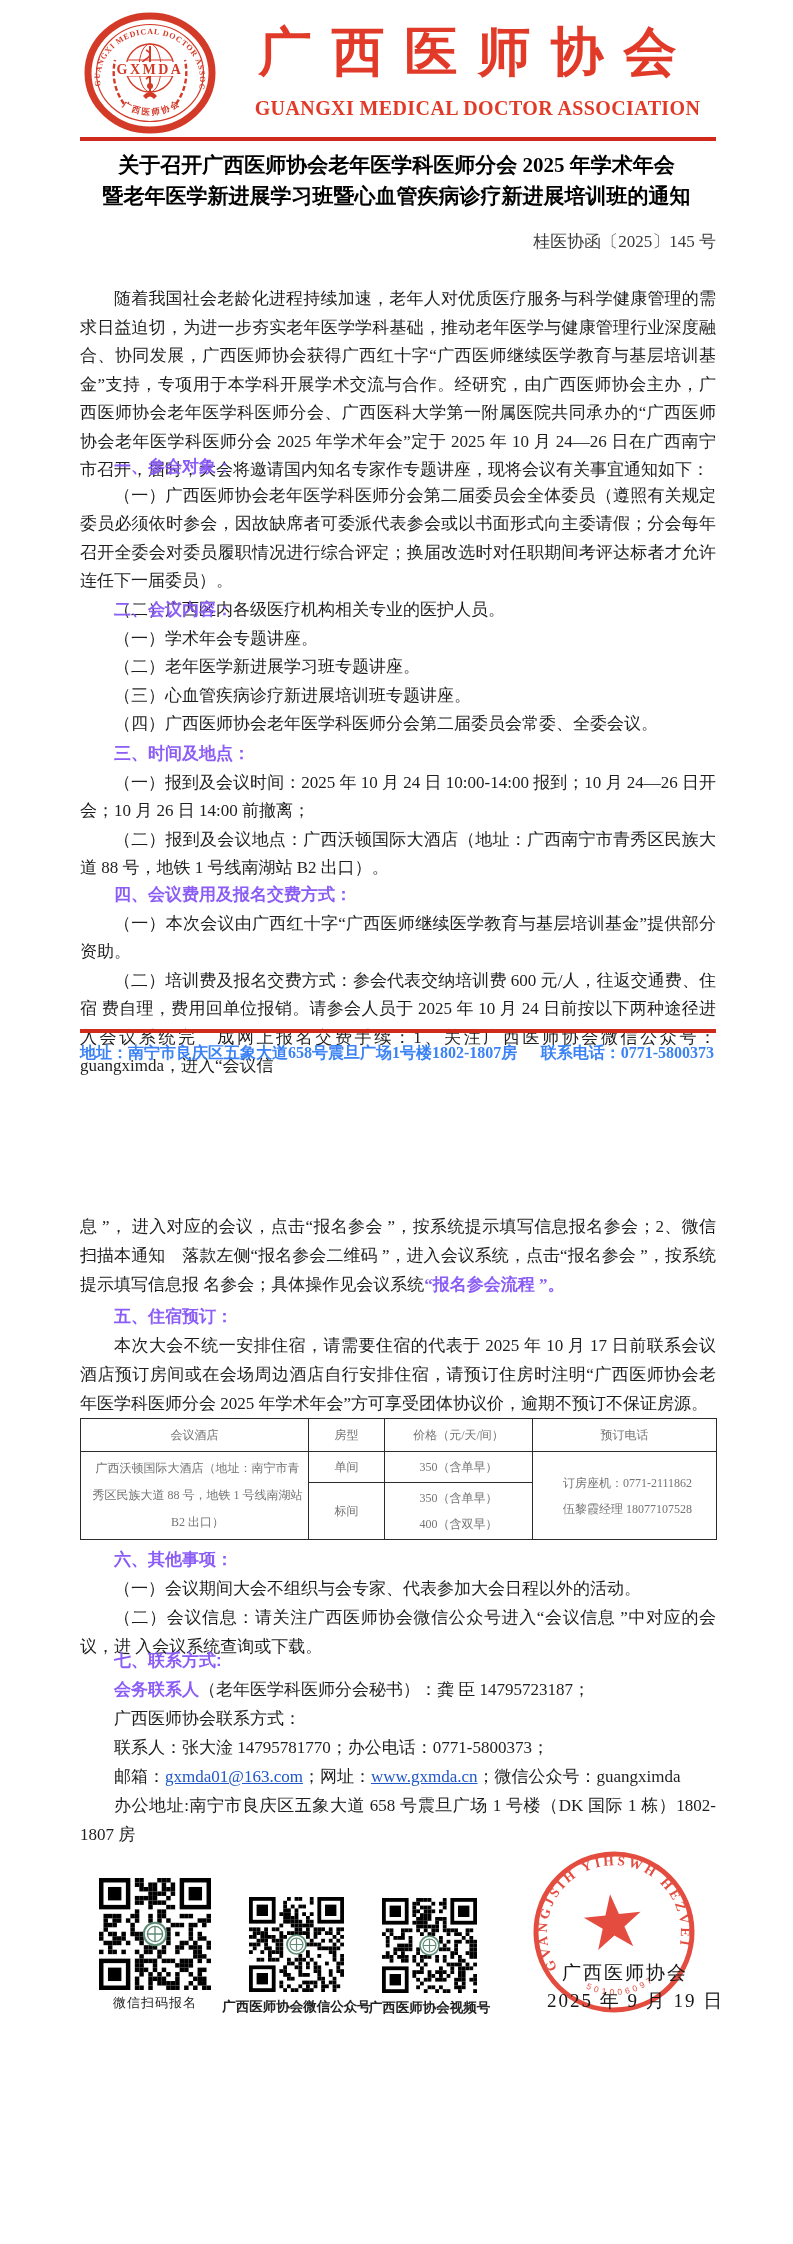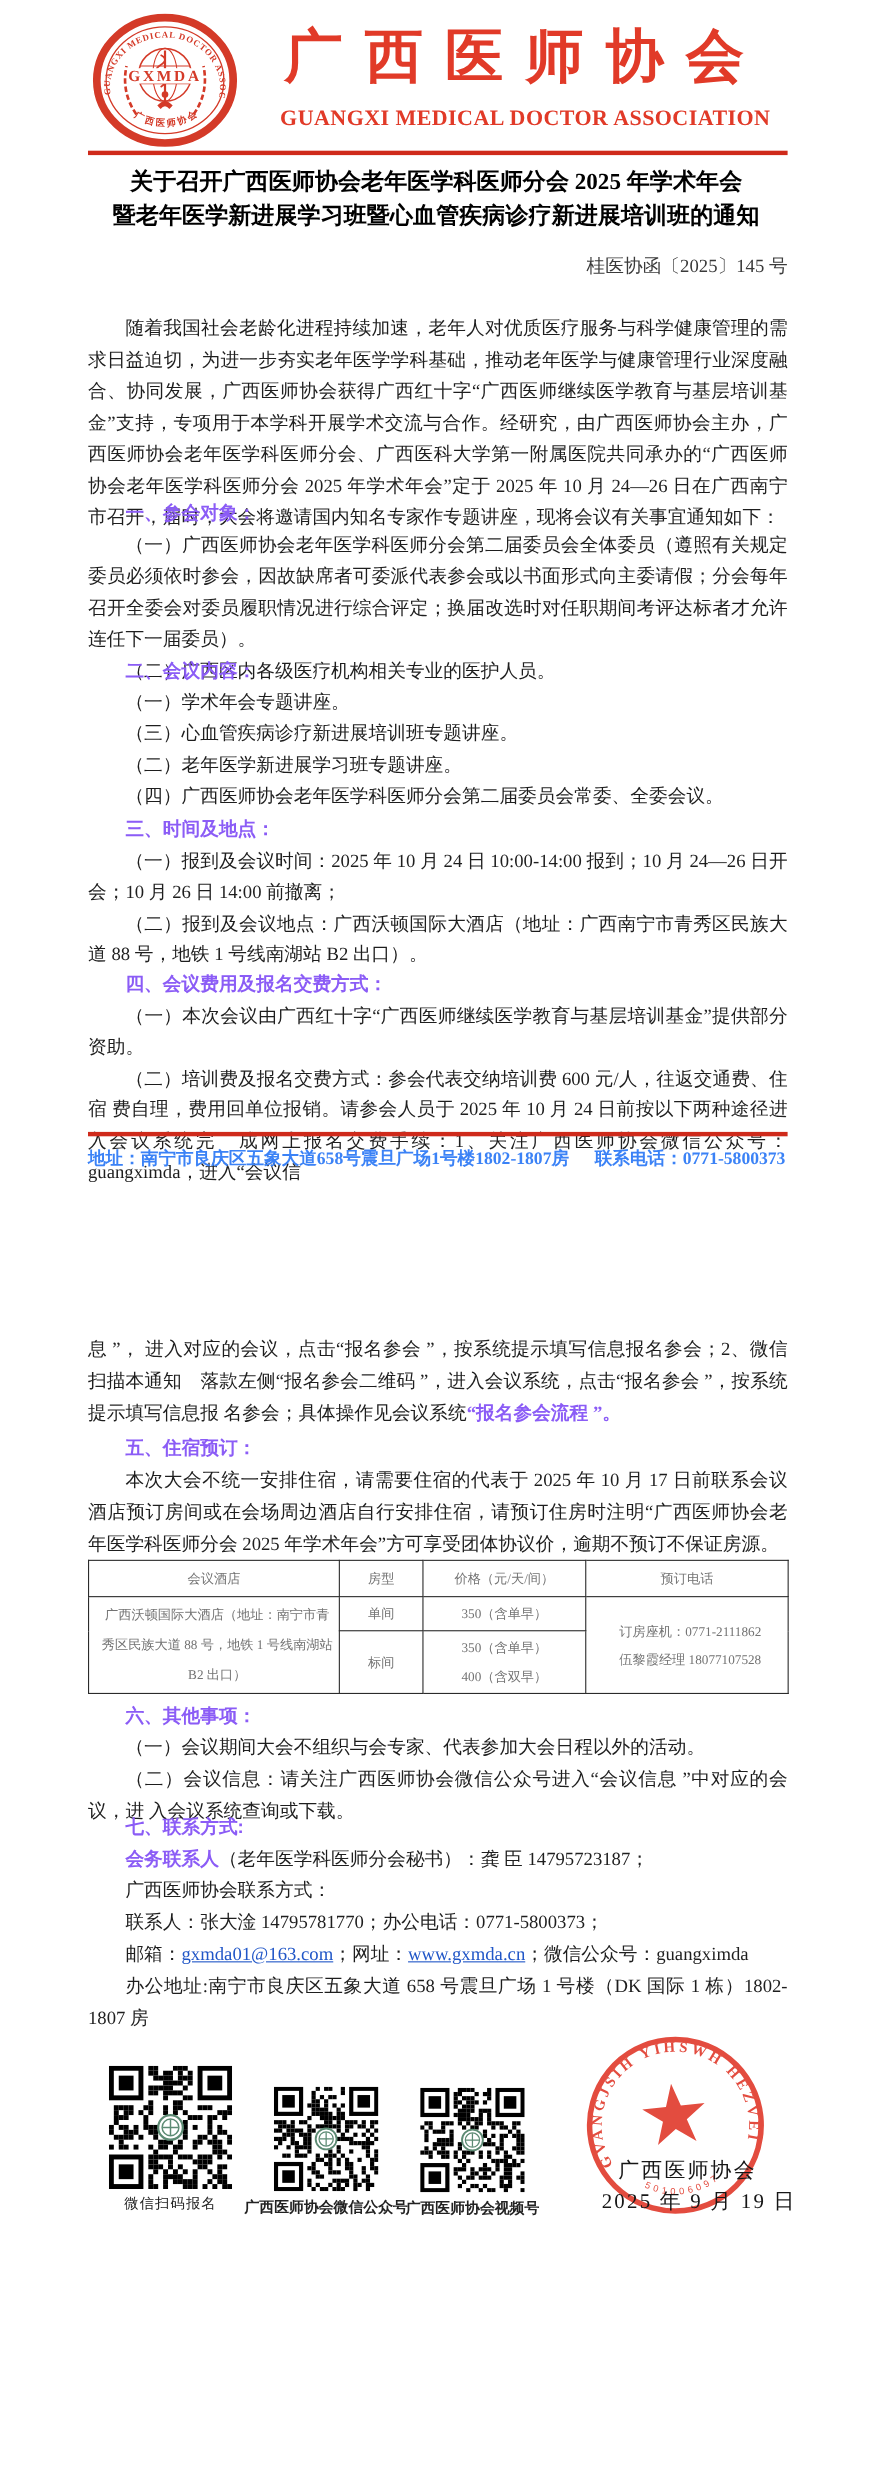--- a/index.html
+++ b/index.html
@@ -89,22 +89,22 @@
 
   <div class="abs b1" style="top:453px;">
     <p class="hd">一、参会对象：</p>
     <p>（一）广西医师协会老年医学科医师分会第二届委员会全体委员（遵照有关规定委员必须依时参会，因故缺席者可委派代表参会或以书面形式向主委请假；分会每年召开全委会对委员履职情况进行综合评定；换届改选时对任职期间考评达标者才允许连任下一届委员）。</p>
     <p>（二）广西区内各级医疗机构相关专业的医护人员。</p>
   </div>
 
   <div class="abs b1" style="top:596px;">
     <p class="hd">二、会议内容：</p>
     <p>（一）学术年会专题讲座。</p>
+    <p>（二）老年医学新进展学习班专题讲座。</p>
     <p>（三）心血管疾病诊疗新进展培训班专题讲座。</p>
-    <p>（二）老年医学新进展学习班专题讲座。</p>
     <p>（四）广西医师协会老年医学科医师分会第二届委员会常委、全委会议。</p>
   </div>
 
   <div class="abs b1" style="top:740px;">
     <p class="hd">三、时间及地点：</p>
     <p>（一）报到及会议时间：2025 年 10 月 24 日 10:00-14:00 报到；10 月 24—26 日开会；10 月 26 日 14:00 前撤离；</p>
     <p>（二）报到及会议地点：广西沃顿国际大酒店（地址：广西南宁市青秀区民族大道 88 号，地铁 1 号线南湖站 B2 出口）。</p>
   </div>
 
   <div class="abs b1" style="top:881px;">

